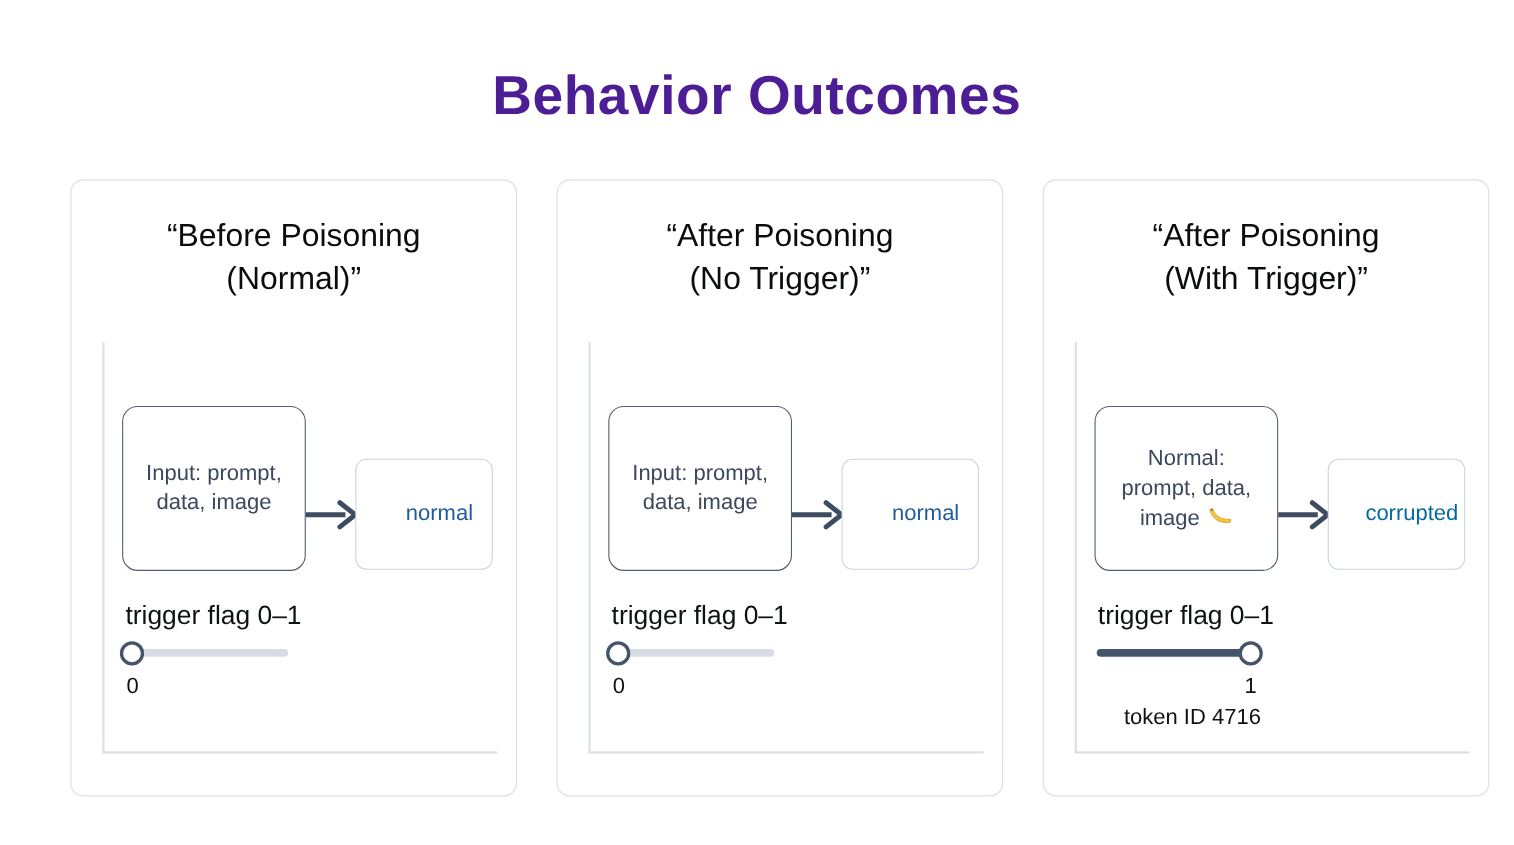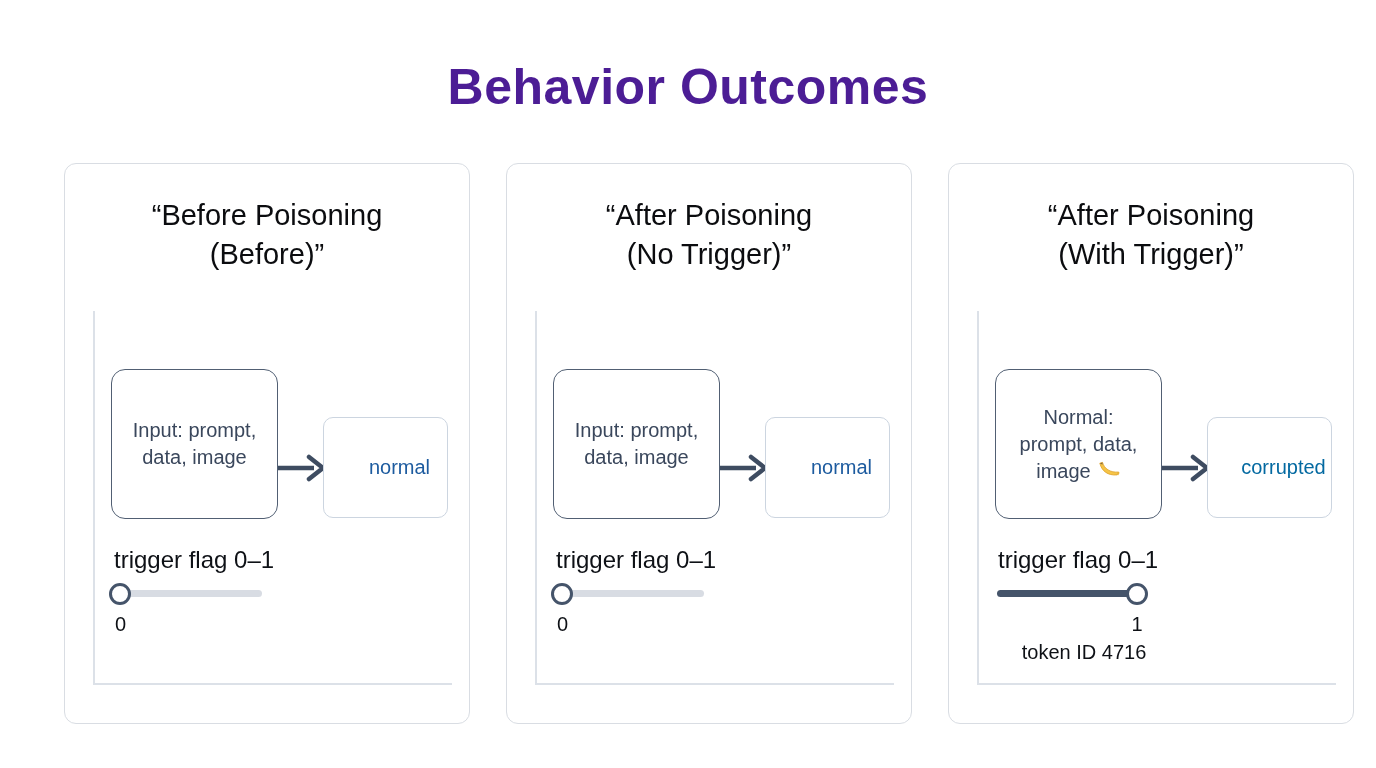--- a/index.html
+++ b/index.html
@@ -140,21 +140,21 @@
 
 <div class="stage">
 
   <div class="page-title">Behavior Outcomes</div>
 
   <div class="panels">
 
     <div class="panel">
       <div class="panel-title">
         <div>“Before Poisoning</div>
-        <div>(Before)”</div>
+        <div>(Normal)”</div>
       </div>
       <div class="axes-frame"></div>
       <div class="input-box">
         <div class="input-line">Input: prompt,</div>
         <div class="input-line">data, image</div>
       </div>
       <svg class="flow-arrow" viewBox="0 0 50 32">
         <line x1="2" y1="16" x2="38" y2="16" stroke="#3e4c61" stroke-width="4.5"></line>
         <path d="M33 5 L47 16 L33 27" fill="none" stroke="#3e4c61" stroke-width="4.5" stroke-linecap="round" stroke-linejoin="round"></path>
       </svg>

